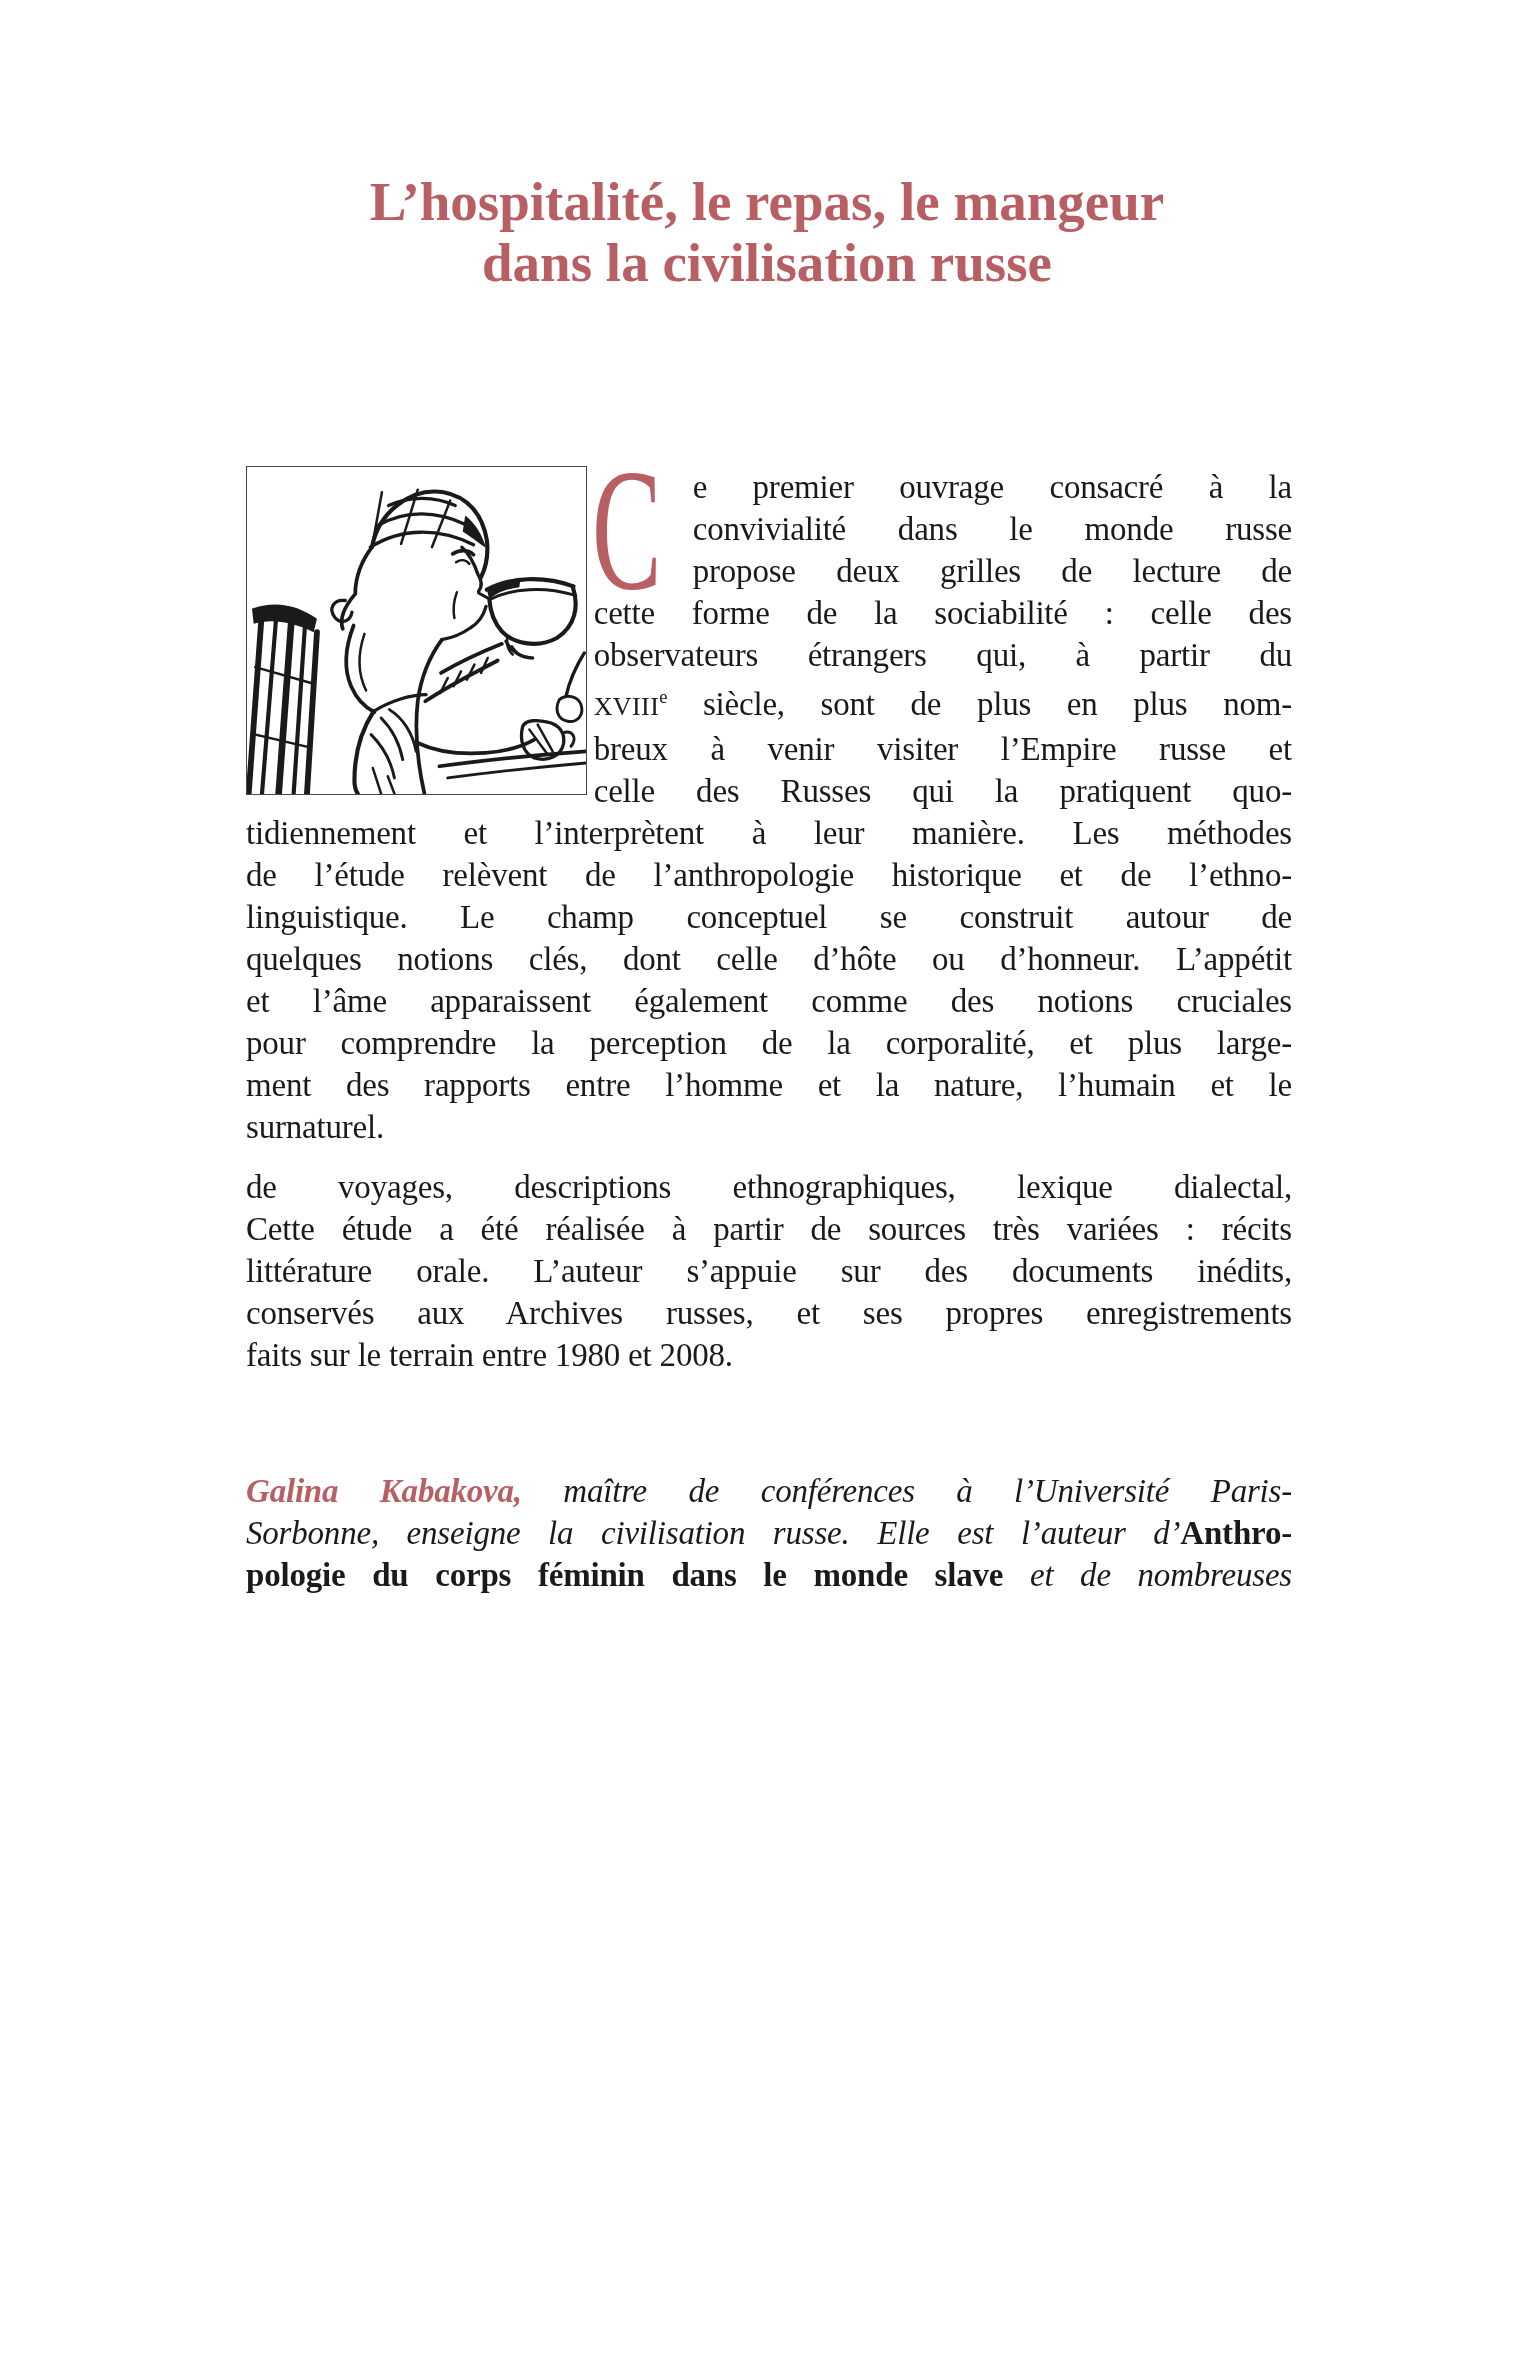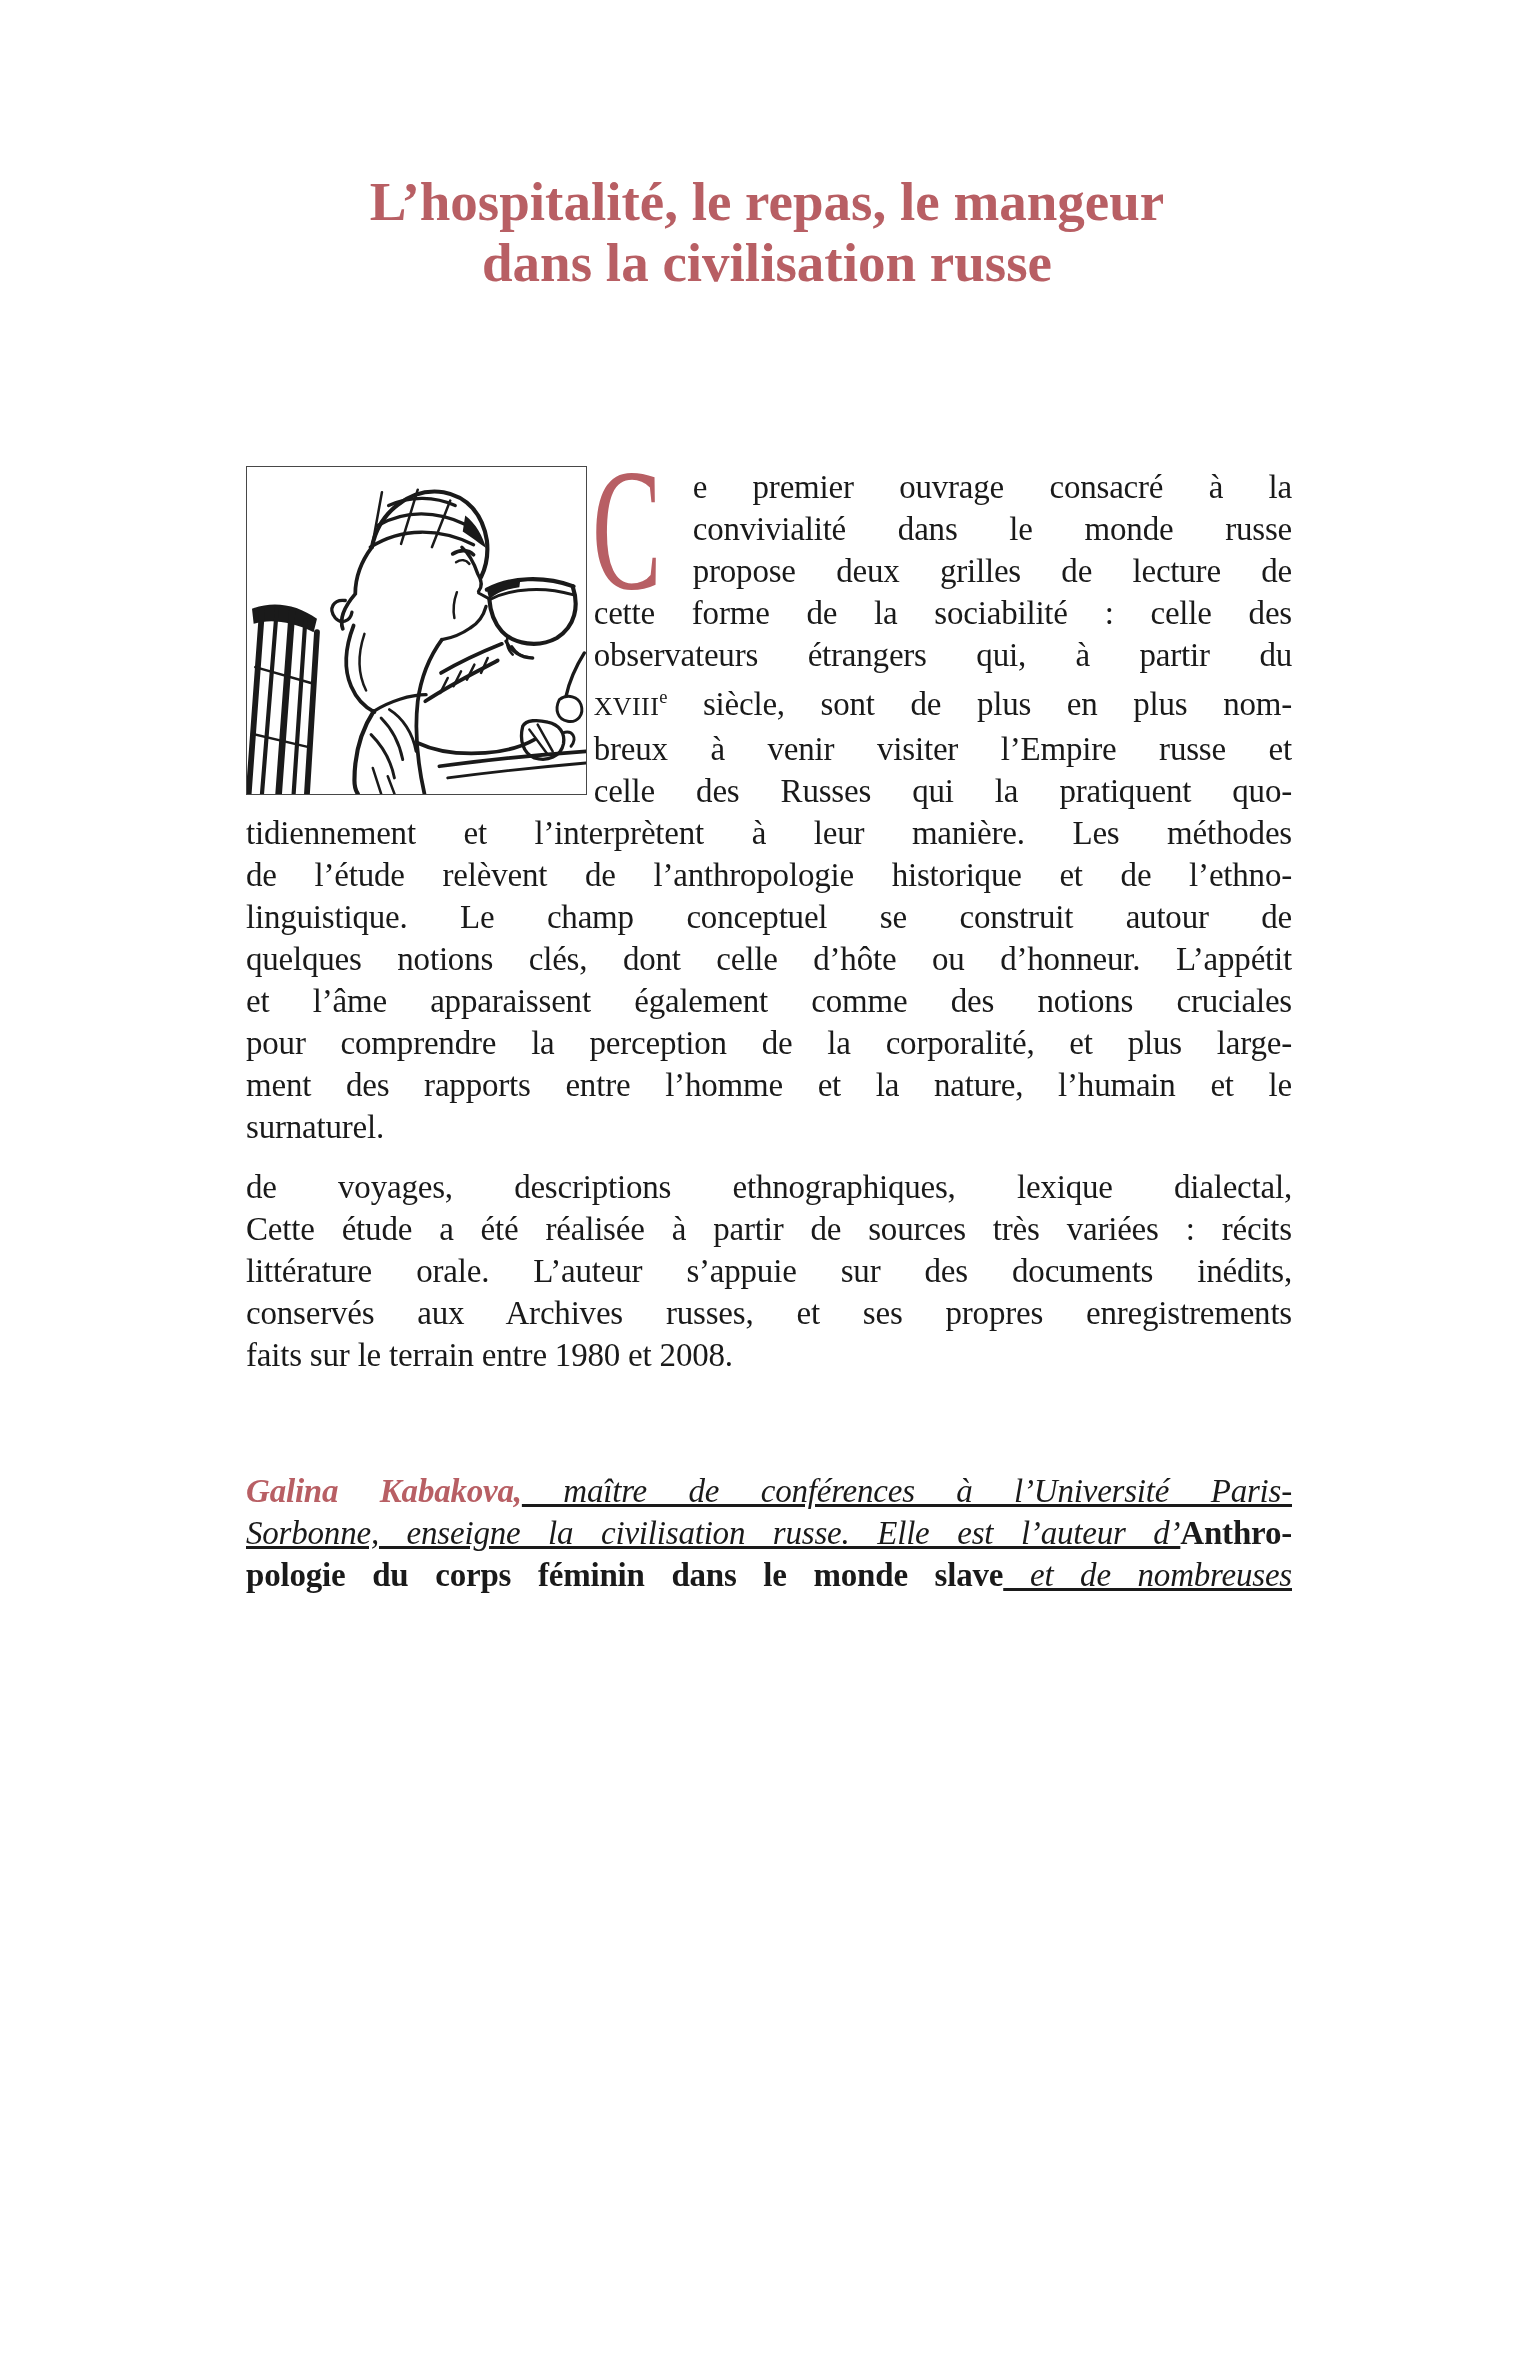--- a/index.html
+++ b/index.html
@@ -16,21 +16,21 @@
          margin-right:6.7px;background:#fff;}
   .illus svg{width:100%;height:100%;display:block;}
   .dropcap-box{float:left;width:99px;height:126px;position:relative;}
   .dropcap{position:absolute;left:-1.7px;top:-23.5px;font-size:174px;line-height:1;
            color:var(--accent,#b85f64);transform:scaleX(0.6);transform-origin:left top;display:inline-block;}
   .jline{font-size:33px;line-height:42px;text-align:justify;text-align-last:justify;letter-spacing:-0.2px;}
   .jline.last{text-align-last:left;}
   .seg-caps{font-size:26px;letter-spacing:0.4px;}
   .seg-sup{font-size:18.5px;vertical-align:super;}
   .seg-name{color:var(--accent,#b85f64);font-style:italic;font-weight:700;}
-  .seg-it{font-style:italic;text-decoration:underline;}
+  .seg-it{font-style:italic;}
   .seg-rm{font-style:normal;font-weight:bold;}
   .price{position:absolute;left:246px;top:2218px;font-size:34px;line-height:40px;color:#161616;}
   .isbn{position:absolute;left:246px;top:2267px;font-family:"Liberation Sans",sans-serif;
         font-weight:400;font-size:35px;line-height:42px;color:#701a75;letter-spacing:0.8px;margin-left:42px;}
   .barcode{position:absolute;left:1050px;top:2131px;width:245px;height:153px;}
   .bar{position:absolute;top:0;background:#161616;}
   .bc-first{position:absolute;left:-25px;top:122px;font-family:"Liberation Sans",sans-serif;
             font-size:29px;color:#111;}
   .bc-group{position:absolute;top:119px;height:37px;background:#fff;
             font-family:"Liberation Sans",sans-serif;font-size:29px;color:#111;

